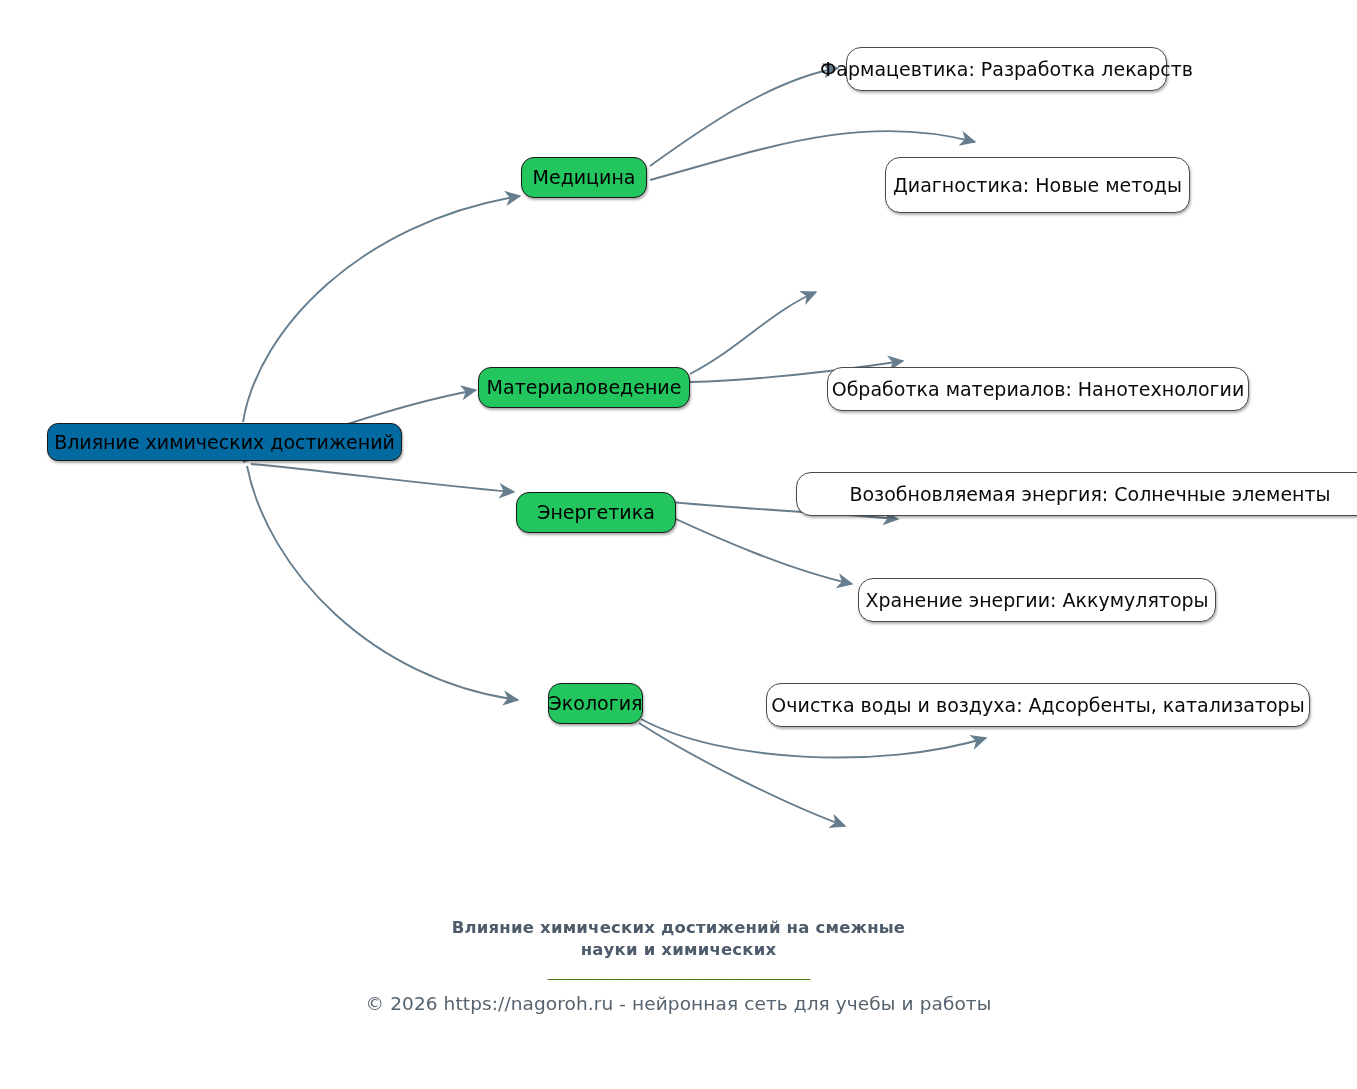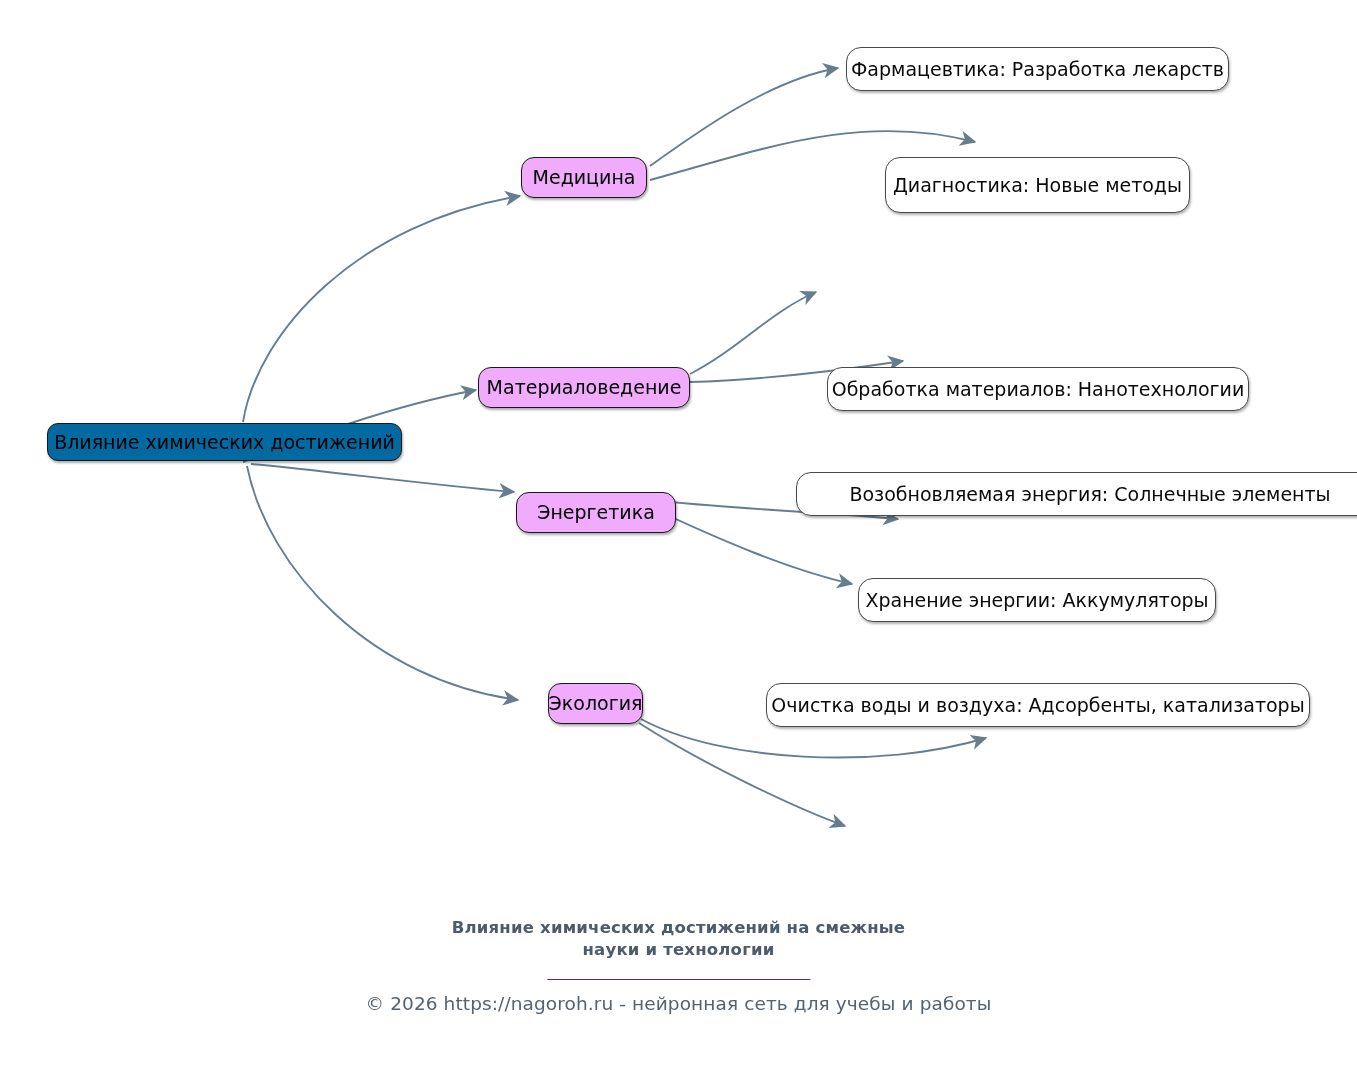--- a/index.html
+++ b/index.html
@@ -41,21 +41,21 @@
   .node-root {
     background: #0369a1;
     border: 1.6px solid #1a1a1a;
     border-radius: 11px;
     color: #000000;
     font-size: 19px;
     padding: 0 14px;
     box-shadow: 1px 2px 2.5px rgba(0,0,0,0.33);
   }
   .node-branch {
-    background: #f0abfc;
+    background: #22c55e;
     border: 1.6px solid #1a1a1a;
     border-radius: 13px;
     color: #000000;
     font-size: 19px;
     padding: 0 14px;
     box-shadow: 1px 2px 2.5px rgba(0,0,0,0.33);
   }
   .node-leaf {
     background: #ffffff;
     border: 1.7px solid #4a4a4a;
@@ -74,21 +74,21 @@
   .caption-title {
     top: 917px;
     color: #4d5b6b;
     font-size: 16.5px;
     font-weight: bold;
     line-height: 1.35;
     letter-spacing: 0.2px;
   }
   .caption-rule {
     top: 962px;
-    color: #4c1d95;
+    color: #4d7c0f;
     font-size: 15px;
     letter-spacing: -0.6px;
     overflow: hidden;
   }
   .caption-copy {
     top: 993px;
     color: #55626f;
     font-size: 18.5px;
     letter-spacing: 0.1px;
   }
@@ -125,21 +125,21 @@
     </g>
   </svg>
 
   <div class="node node-root" style="left:47px; top:423px; width:355px; height:38px;">
     <span>Влияние химических достижений</span>
   </div>
 
   <div class="node node-branch" style="left:521px; top:157px; width:126px; height:41px;">
     <span>Медицина</span>
   </div>
-  <div class="node node-leaf" style="left:846px; top:47px; width:383px; height:44px;">
+  <div class="node node-leaf" style="left:846px; top:47px; width:321px; height:44px;">
     <span>Фармацевтика: Разработка лекарств</span>
   </div>
   <div class="node node-leaf" style="left:885px; top:157px; width:305px; height:56px;">
     <span>Диагностика: Новые методы</span>
   </div>
 
   <div class="node node-branch" style="left:478px; top:367px; width:212px; height:41px;">
     <span>Материаловедение</span>
   </div>
   <div class="node node-leaf" style="left:827px; top:367px; width:422px; height:44px;">
@@ -158,18 +158,18 @@
 
   <div class="node node-branch" style="left:524px; top:683px; width:95px; height:41px;margin-left:24px;">
     <span>Экология</span>
   </div>
   <div class="node node-leaf" style="left:766px; top:683px; width:544px; height:44px;">
     <span>Очистка воды и воздуха: Адсорбенты, катализаторы</span>
   </div>
 
   <div class="caption caption-title">
     <div>Влияние химических достижений на смежные</div>
-    <div>науки и технологии</div>
+    <div>науки и химических</div>
   </div>
   <div class="caption caption-rule">______________________________________</div>
   <div class="caption caption-copy">© 2026 https://nagoroh.ru - нейронная сеть для учебы и работы</div>
 
 </div>
 
 </body></html>

